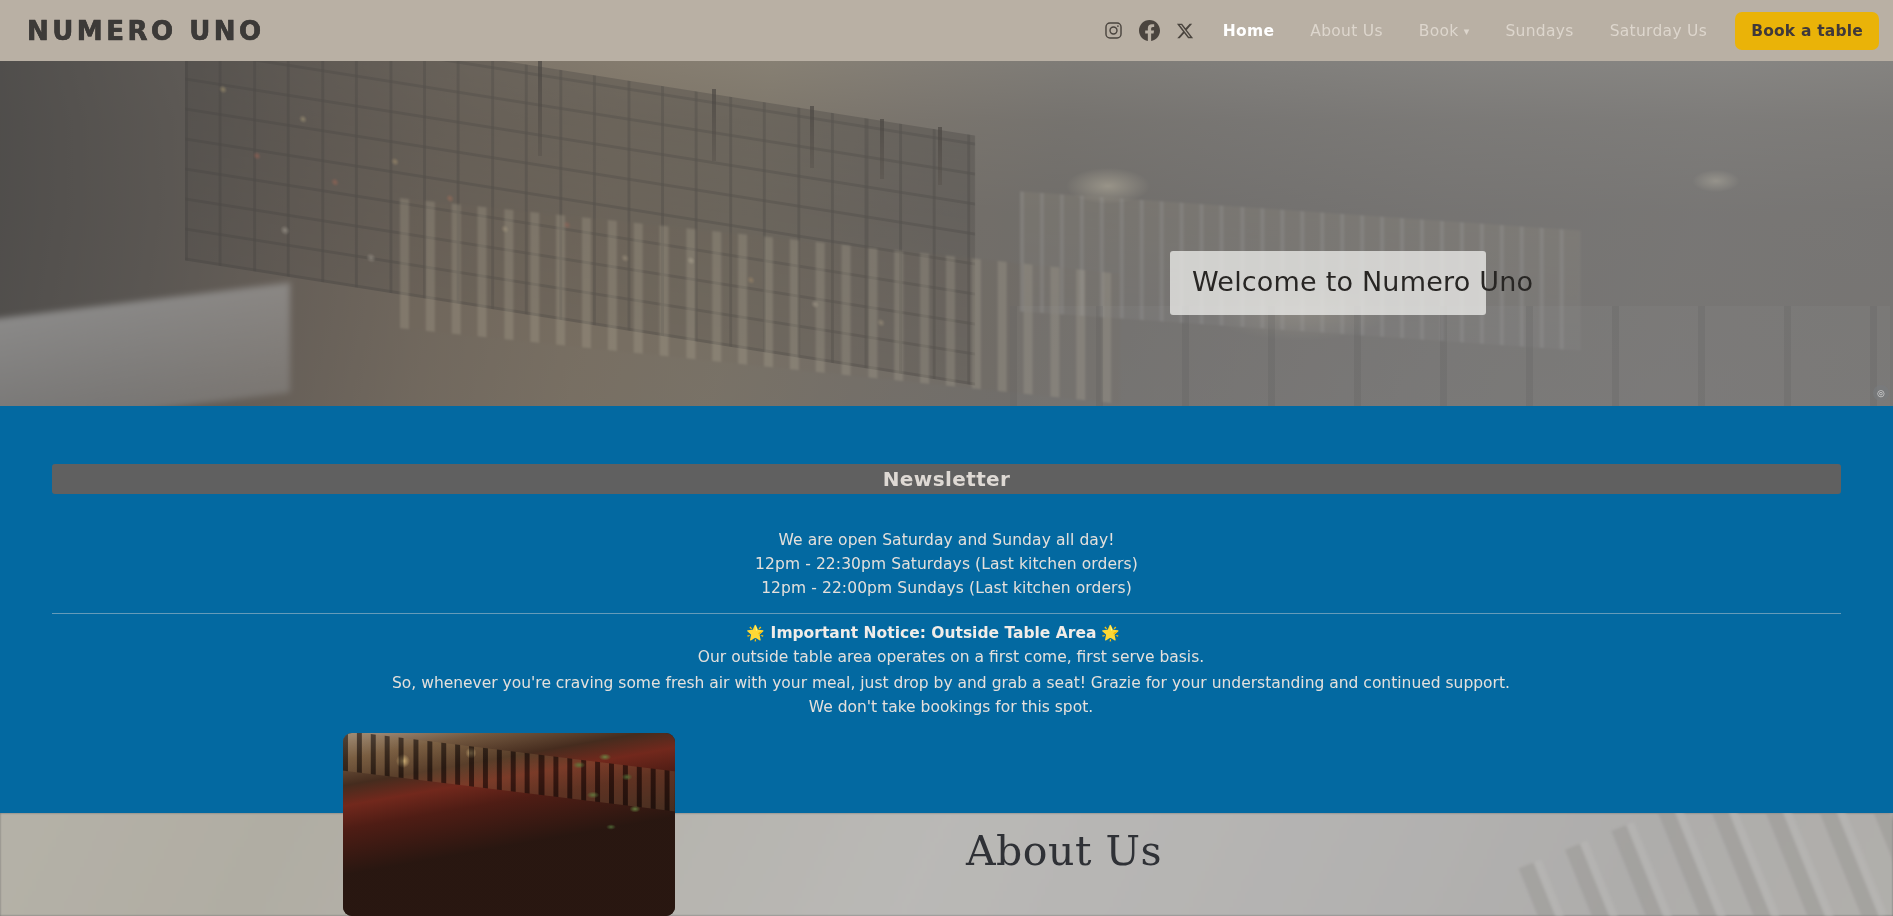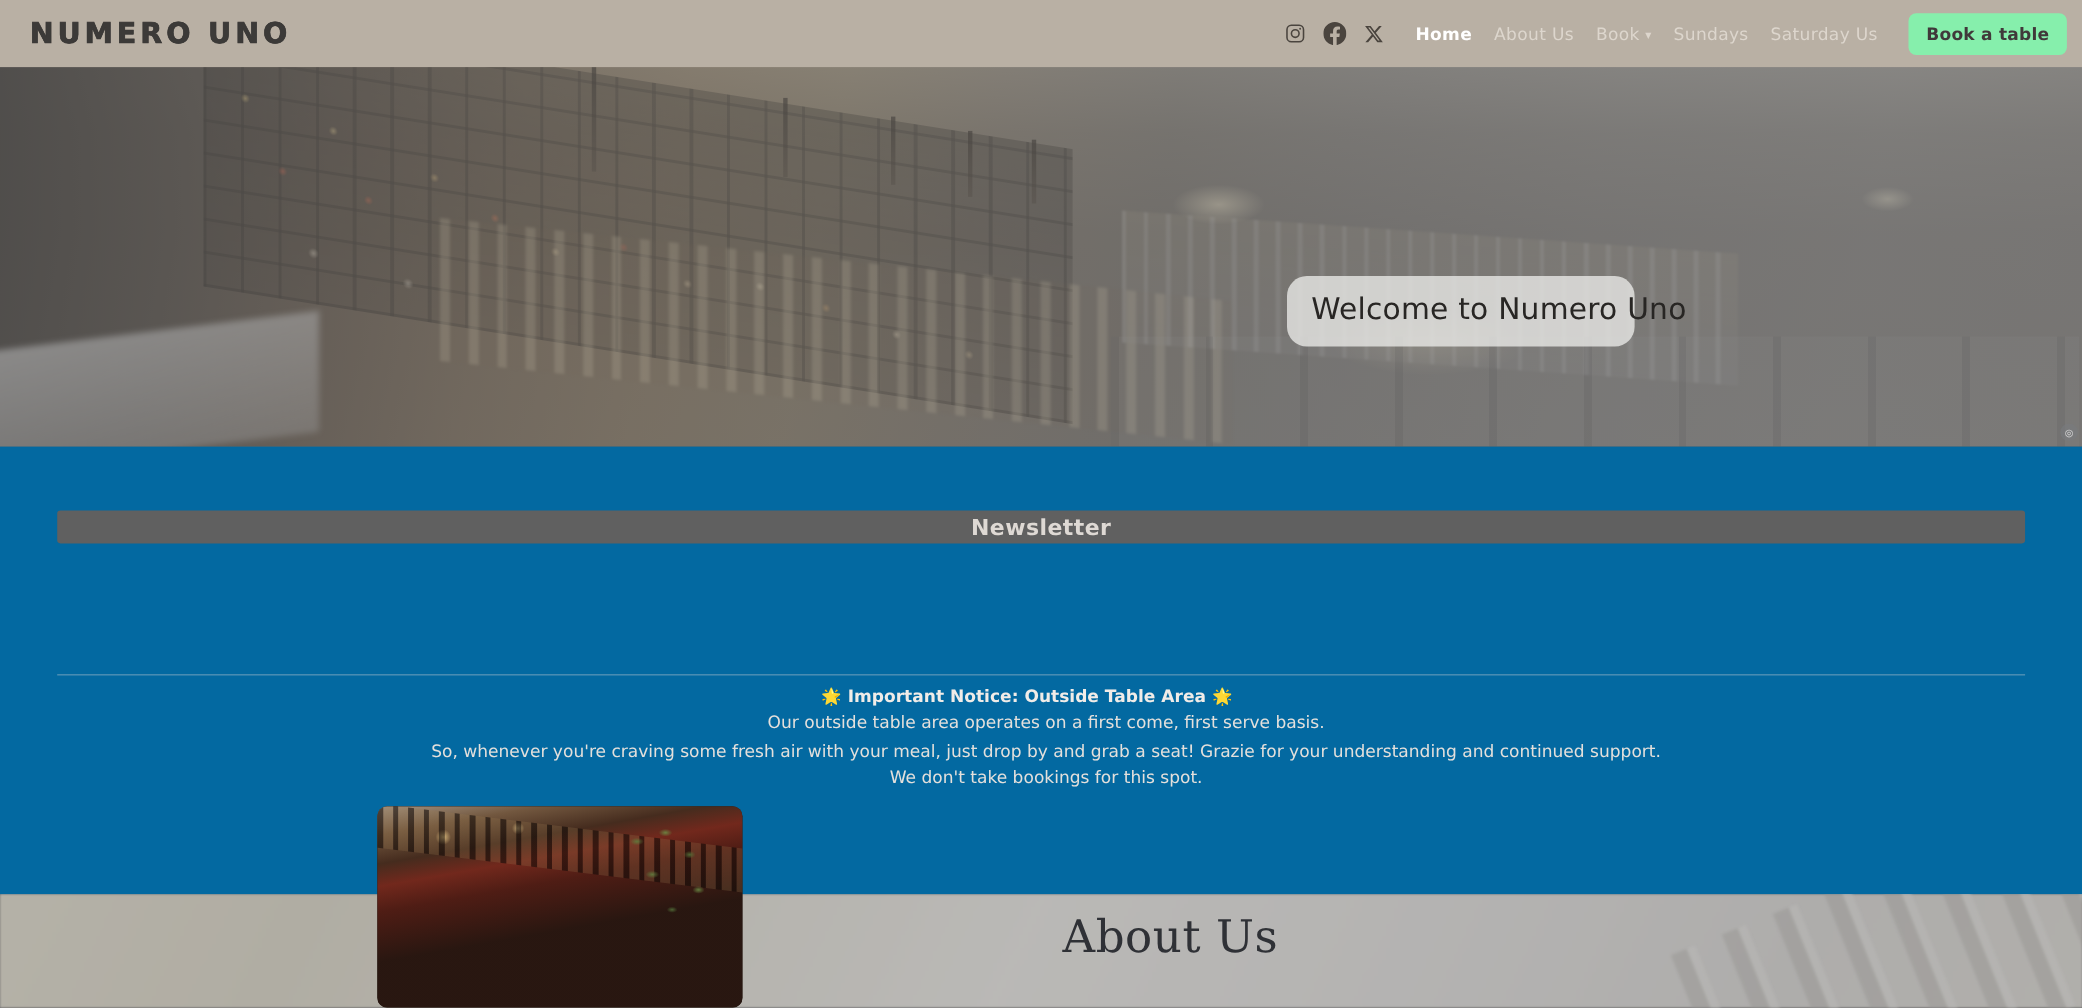--- a/index.html
+++ b/index.html
@@ -52,21 +52,21 @@
   .social-icon {
     width: 21px; height: 21px;
     display: flex; align-items: center; justify-content: center;
     color: #4a443e;
     cursor: pointer;
   }
   .social-icon svg { display: block; }
   .nav-links {
     display: flex;
     align-items: center;
-    gap: 0px;
+    gap: 16px;
   }
   .nav-link {
     font-family: "DejaVu Sans", sans-serif;
     font-size: 15.5px;
     font-weight: 400;
     color: #ddd6cd;
     letter-spacing: 0.3px;
     padding: 0 10px;
     white-space: nowrap;
     cursor: pointer;
@@ -77,21 +77,21 @@
     font-weight: 700;
   }
   .nav-link .caret {
     display: inline-block;
     margin-left: 5px;
     font-size: 11px;
     vertical-align: middle;
   }
   .book-btn {
     margin-left: 18px;
-    background: #86efac;
+    background: #eab308;
     color: #40393a;
     border: none;
     border-radius: 7px;
     font-family: "DejaVu Sans", sans-serif;
     font-size: 15.5px;
     font-weight: 700;
     letter-spacing: 0.2px;
     padding: 10px 16px;
     cursor: pointer;
     white-space: nowrap;
@@ -233,21 +233,21 @@
     position: absolute;
     inset: 0;
     background: rgba(112,110,108,0.50);
   }
   .welcome-box {
     position: absolute;
     left: 1170px; top: 190px;
     width: 316px;
     padding: 16px 22px 18px;
     background: rgba(235,234,232,0.78);
-    border-radius: 18px;
+    border-radius: 3px;
     text-align: right;
   }
   .welcome-box .welcome-text {
     font-family: "DejaVu Sans", sans-serif;
     font-size: 27px;
     font-weight: 400;
     color: #282624;
     letter-spacing: 0.2px;
     white-space: nowrap;
     line-height: 1.1;
@@ -490,20 +490,25 @@
   </div>
 
   <div class="hero-badge">◎</div>
 </div>
 
 <div class="newsletter">
   <div class="newsletter-bar">
     <div class="newsletter-title">Newsletter</div>
   </div>
 
+  <div class="news-lines">
+    <div class="news-line">We are open Saturday and Sunday all day!</div>
+    <div class="news-line">12pm - 22:30pm Saturdays (Last kitchen orders)</div>
+    <div class="news-line">12pm - 22:00pm Sundays (Last kitchen orders)</div>
+  </div>
 
   <div class="news-divider"></div>
 
   <div class="notice-block">
     <div class="notice-head">
       <span class="star">🌟</span>
       <span>Important Notice: Outside Table Area</span>
       <span class="star">🌟</span>
     </div>
     <div class="notice-line">Our outside table area operates on a first come, first serve basis.</div>

